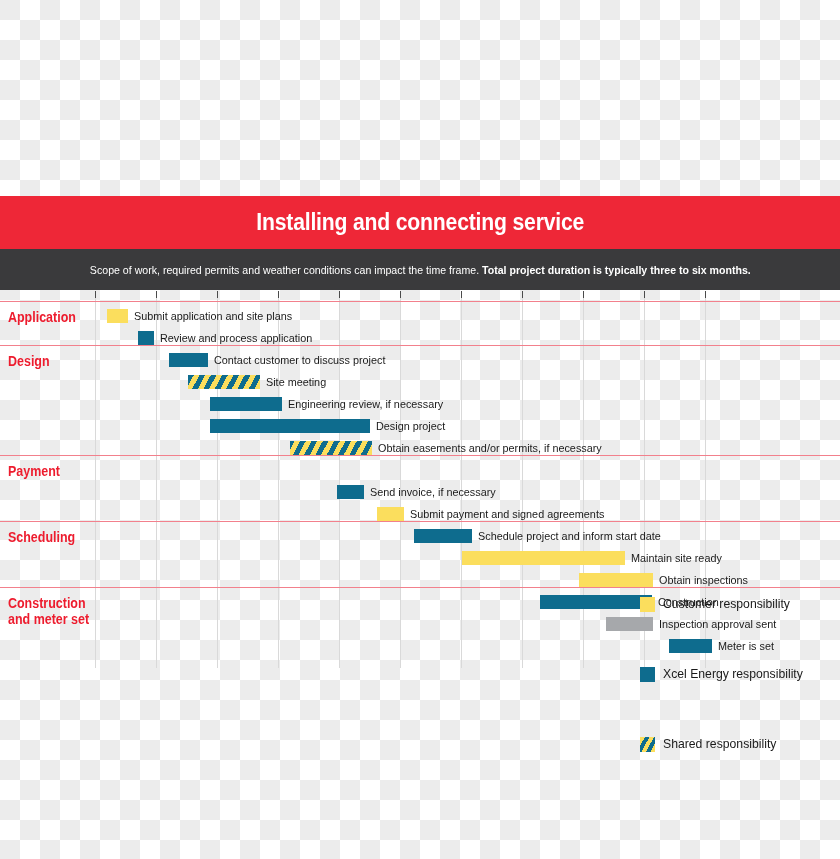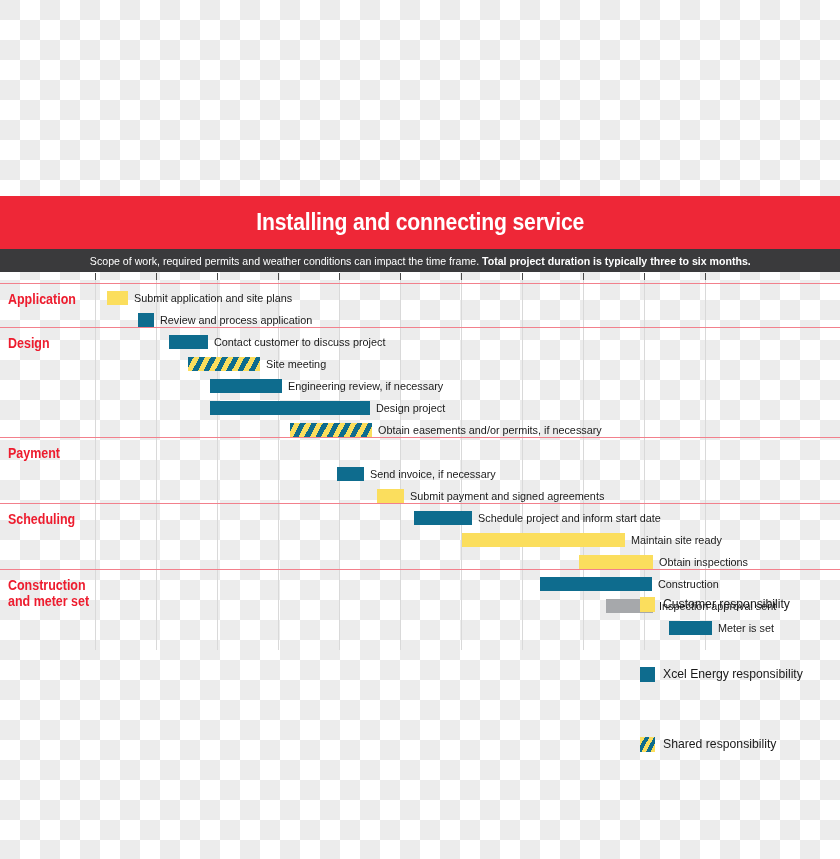--- a/index.html
+++ b/index.html
@@ -25,21 +25,21 @@
   .title-bar .title{
     color:#ffffff;
     font-size:23px;
     font-weight:bold;
     letter-spacing:-0.2px;
     transform:scaleX(0.92);
     font-family:"Liberation Sans", sans-serif;
   }
   .subtitle-bar{
     background:#3A3A3C;
-    height:23px;
+    height:41px;
     display:flex;align-items:center;justify-content:center;
     padding:0 8px;
     box-sizing:border-box;
   }
   .subtitle-bar .sub{
     color:#ffffff;
     font-size:11.4px;
     transform:scaleX(0.93);
     white-space:nowrap;
   }

